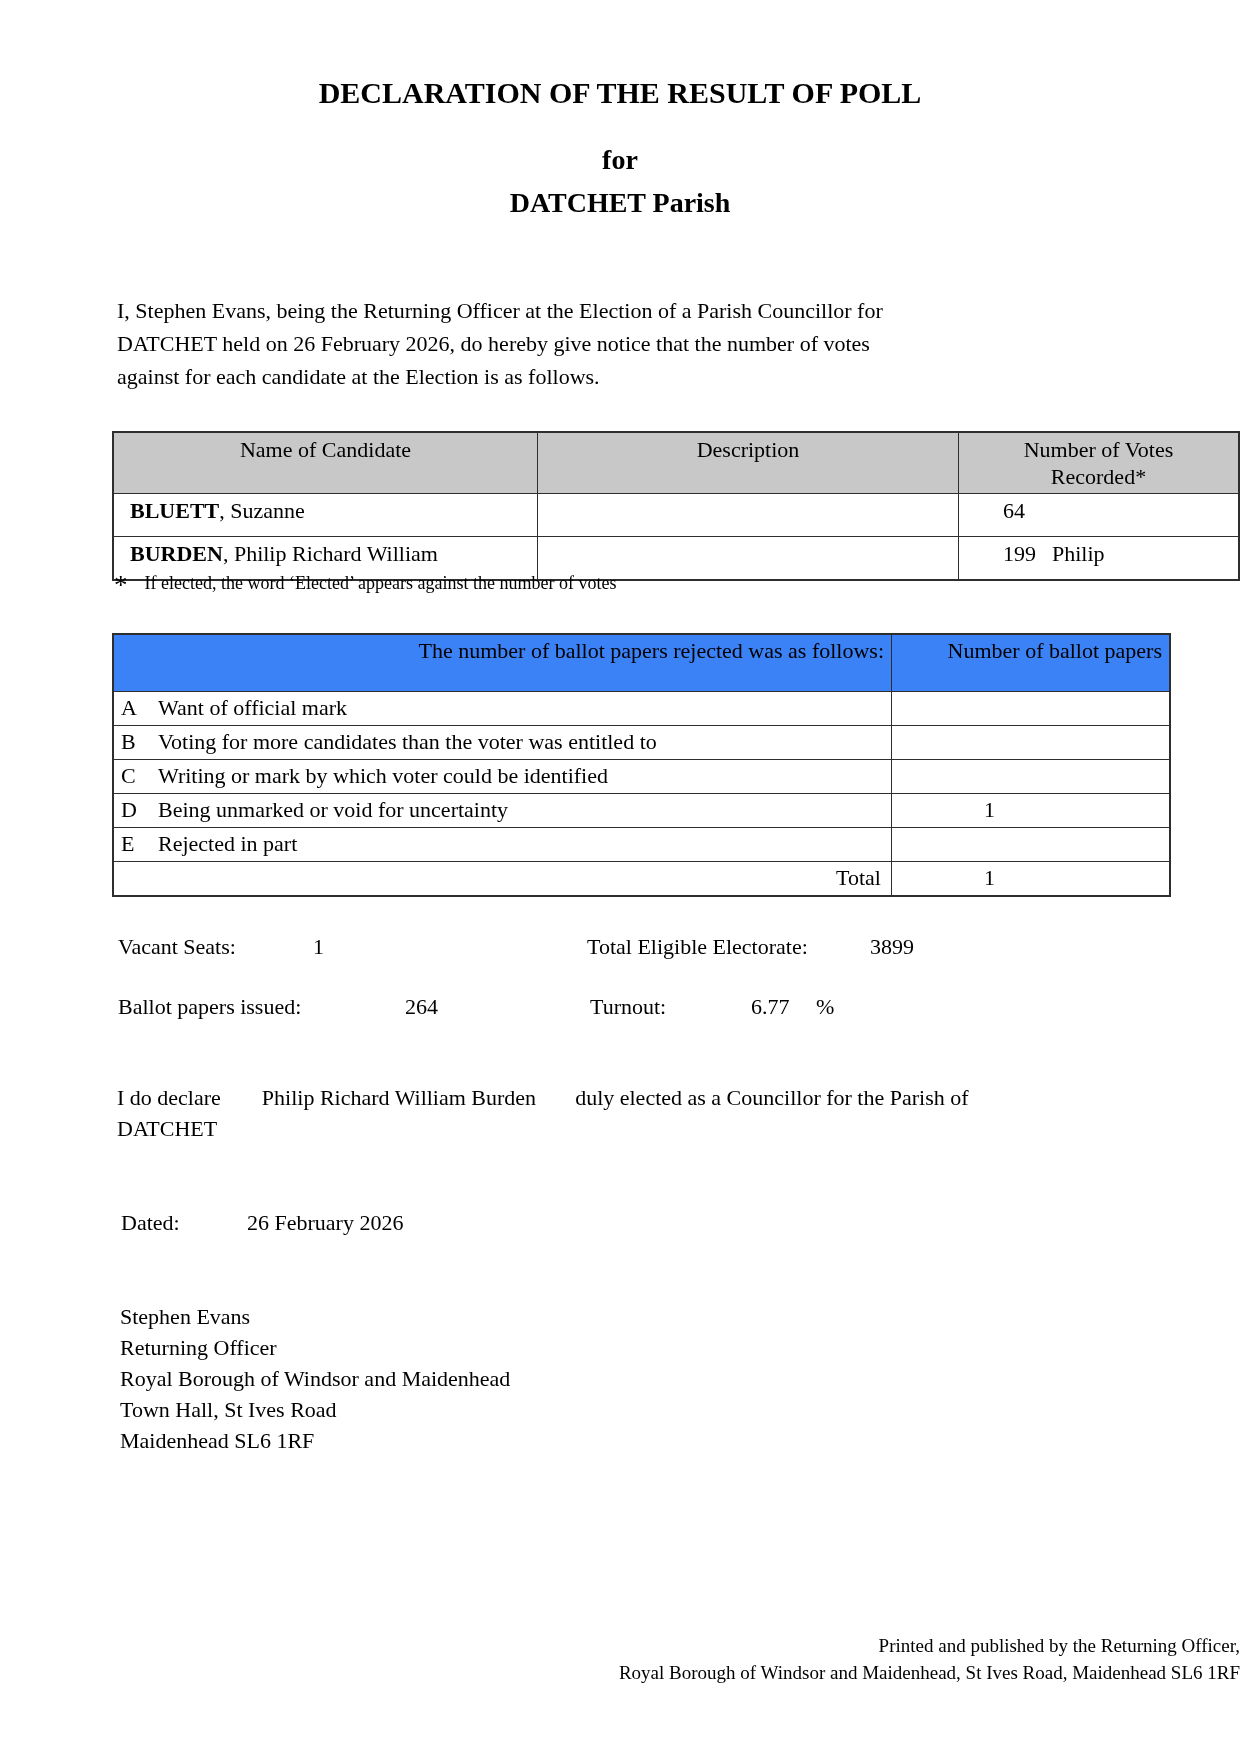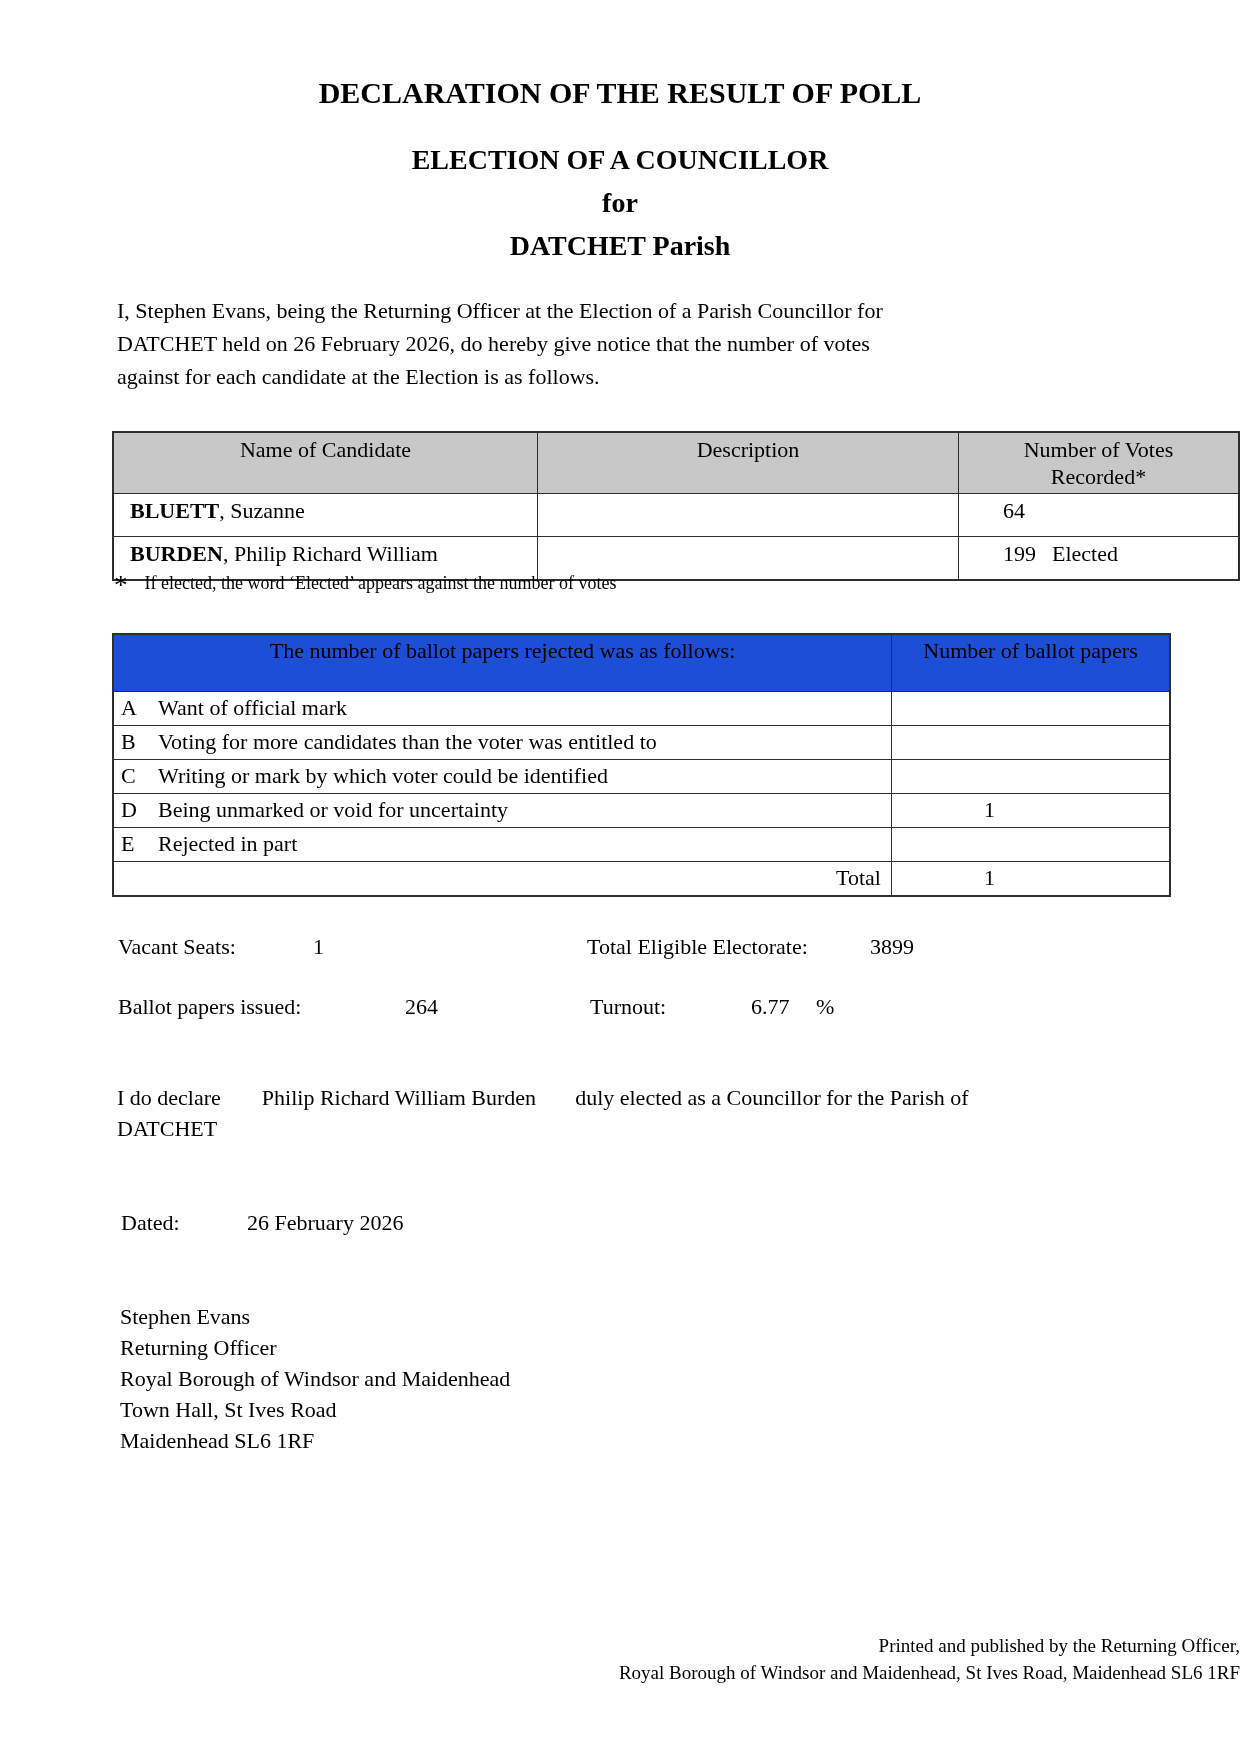--- a/index.html
+++ b/index.html
@@ -28,21 +28,21 @@
   .elected-word{margin-left:16px;}
 
   .footnote{position:absolute;top:573px;left:114px;font-size:18px;
             display:flex;align-items:flex-start;}
   .footnote .star{font-size:27px;line-height:24px;margin-right:17px;}
 
   
   .t2{position:absolute;top:633px;left:112px;width:1026px;border:2px solid #2e2e2e;}
   .t2 th,.t2 td{border:1px solid #2e2e2e;font-size:22px;font-weight:normal;
                 vertical-align:top;padding:2px 7px;line-height:27px;overflow:hidden;}
-  .t2 th{background:#1d4ed8;text-align:center;height:52px;margin-top:8px;}
+  .t2 th{background:#3b82f6;text-align:right;height:52px;margin-top:8px;}
   .t2 .cL{width:763px;} .t2 .cR{width:263px;}
   .t2 td{height:29px;}
   .t2 .code{display:inline-block;width:37px;}
   .t2 td.val{padding-left:92px;}
   .t2 td.total-label{text-align:right;padding-right:10px;}
 
   
   .stats-row{position:absolute;left:0;width:1240px;height:30px;font-size:22px;}
   .stats-row span{position:absolute;top:0;white-space:nowrap;}
   .r1{top:934px;} .r2{top:994px;}
@@ -64,21 +64,20 @@
           font-size:19px;line-height:27px;}
 </style>
 </head>
 <body>
 
 <div class="page">
 
   <div class="title">DECLARATION OF THE RESULT OF POLL</div>
 
   <div class="subtitle">
-    <div>ELECTION OF A COUNCILLOR</div>
     <div>for</div>
     <div>DATCHET Parish</div>
   </div>
 
   <div class="intro">
     <div>I, Stephen Evans, being the Returning Officer at the Election of a Parish Councillor for</div>
     <div>DATCHET held on 26 February 2026, do hereby give notice that the number of votes</div>
     <div>against for each candidate at the Election is as follows.</div>
   </div>
 
@@ -90,21 +89,21 @@
       <th class="c3">Number of Votes Recorded*</th>
     </tr>
     <tr>
       <td class="c1"><span class="bold">BLUETT</span><span>, Suzanne</span></td>
       <td class="c2"></td>
       <td class="c3 votes"><span>64</span><span class="elected-word"></span></td>
     </tr>
     <tr>
       <td class="c1"><span class="bold">BURDEN</span><span>, Philip Richard William</span></td>
       <td class="c2"></td>
-      <td class="c3 votes"><span>199</span><span class="elected-word">Elected</span></td>
+      <td class="c3 votes"><span>199</span><span class="elected-word">Philip</span></td>
     </tr>
   </tbody>
     </table>
 
   <div class="footnote">
     <span class="star">*</span>
     <span>If elected, the word ‘Elected’ appears against the number of votes</span>
   </div>
 
   <table class="t2">

